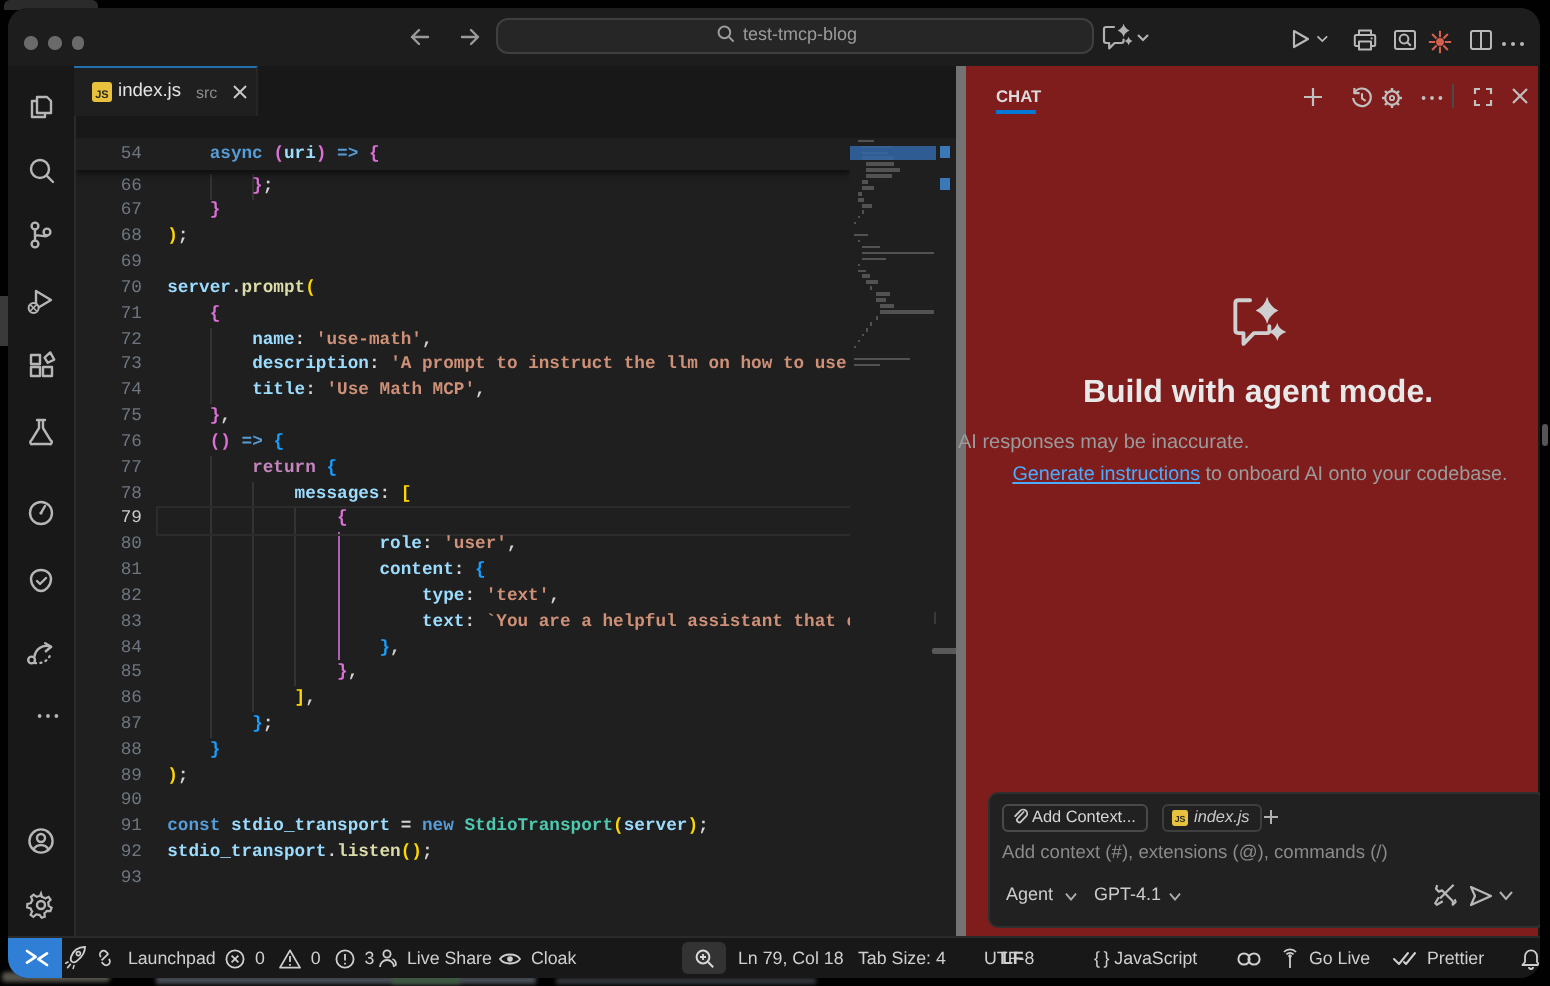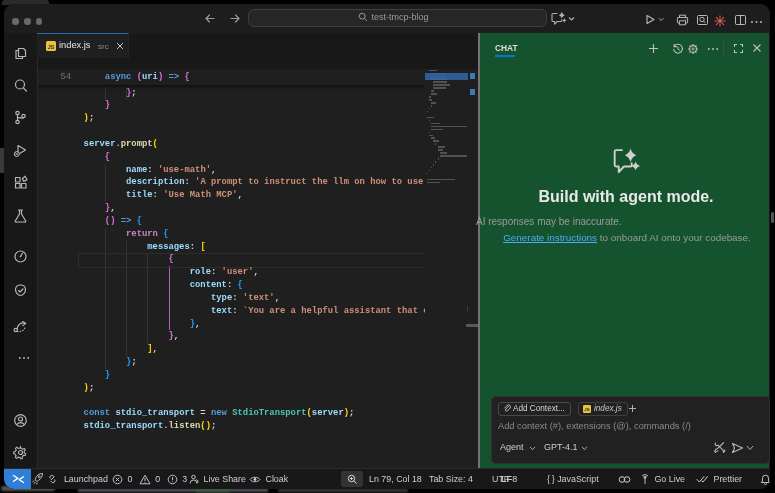--- a/index.html
+++ b/index.html
@@ -34,21 +34,21 @@
   .kc{color:#c586c0;}  
   .vb{color:#9cdcfe;}  
   .st{color:#ce9178;}  
   .fn{color:#dcdcaa;text-align:center;}  
   .cl{color:#4ec9b0;}  
   .b1{color:#ffd700;}  
   .b2{color:#da70d6;}  
   .b3{color:#179fff;}  
   .guide{position:absolute;width:1px;background:#333333;}
   
-  #chat{position:absolute;left:474px;top:29px;right:1px;bottom:20px;background:#14532d;border-left:2px solid #737373;}
+  #chat{position:absolute;left:474px;top:29px;right:1px;bottom:20px;background:#7f1d1d;border-left:5px solid #737373;}
   
   #statusbar{position:absolute;left:0;bottom:0;width:100%;height:20px;background:#181818;
      border-top:1px solid #2a2a2a;color:#cfcfcf;font-size:8.9px;}
   .sb{position:absolute;top:0;height:20px;line-height:20px;white-space:nowrap;}
   svg{display:block;}
 </style>
 </head>
 <body>
 <div id="stage">
 
@@ -208,20 +208,48 @@
       <div class="guide" style="left:66.8px;top:17.6px;height:13px;"></div>
       <div class="guide" style="left:66.8px;top:94.6px;height:38.5px;"></div>
       <div class="guide" style="left:66.8px;top:158.7px;height:141.2px;"></div>
       <div class="guide" style="left:88.1px;top:17.6px;height:13px;"></div>
       <div class="guide" style="left:88.1px;top:171.5px;height:115.5px;"></div>
       <div class="guide" style="left:109.3px;top:184.4px;height:89.8px;"></div>
       <div class="guide" style="left:130.5px;top:197.2px;height:64.2px;background:#b05fb3;"></div>
 
       <div class="abs" style="left:40px;top:183.6px;width:346px;height:13.4px;border:1px solid #2c2c2c;"></div>
 
+      <div id="gutter">66
+67
+68
+69
+70
+71
+72
+73
+74
+75
+76
+77
+78
+<span style="color:#cccccc;">79</span>
+80
+81
+82
+83
+84
+85
+86
+87
+88
+89
+90
+91
+92
+93</div>
 
       <div id="code"><span class="b2">        }</span>;
 <span class="b2">    }</span>
 <span class="b1">)</span>;
 
 <span class="vb">server</span>.<span class="fn">prompt</span><span class="b1">(</span>
 <span class="b2">    {</span>
         <span class="vb">name</span>: <span class="st">'use-math'</span>,
         <span class="vb">description</span>: <span class="st">'A prompt to instruct the llm on how to use the math mcp'</span>,
         <span class="vb">title</span>: <span class="st">'Use Math MCP'</span>,

